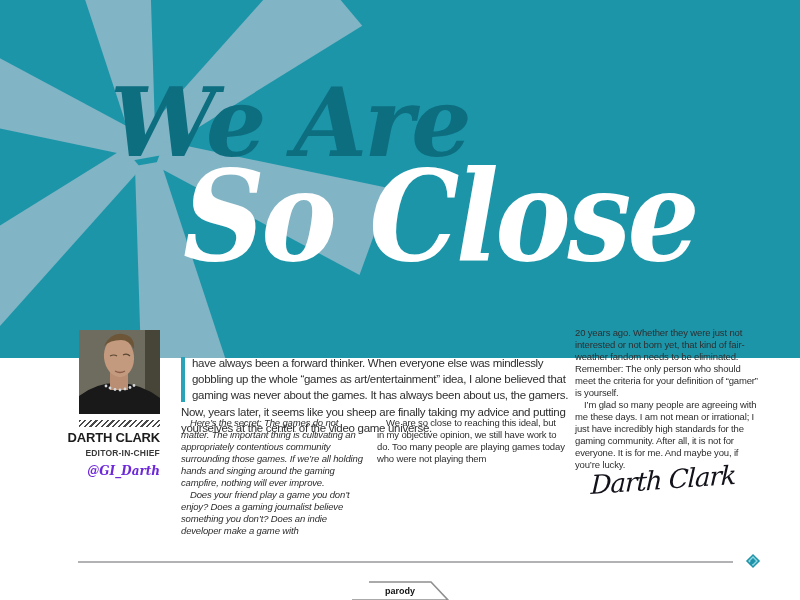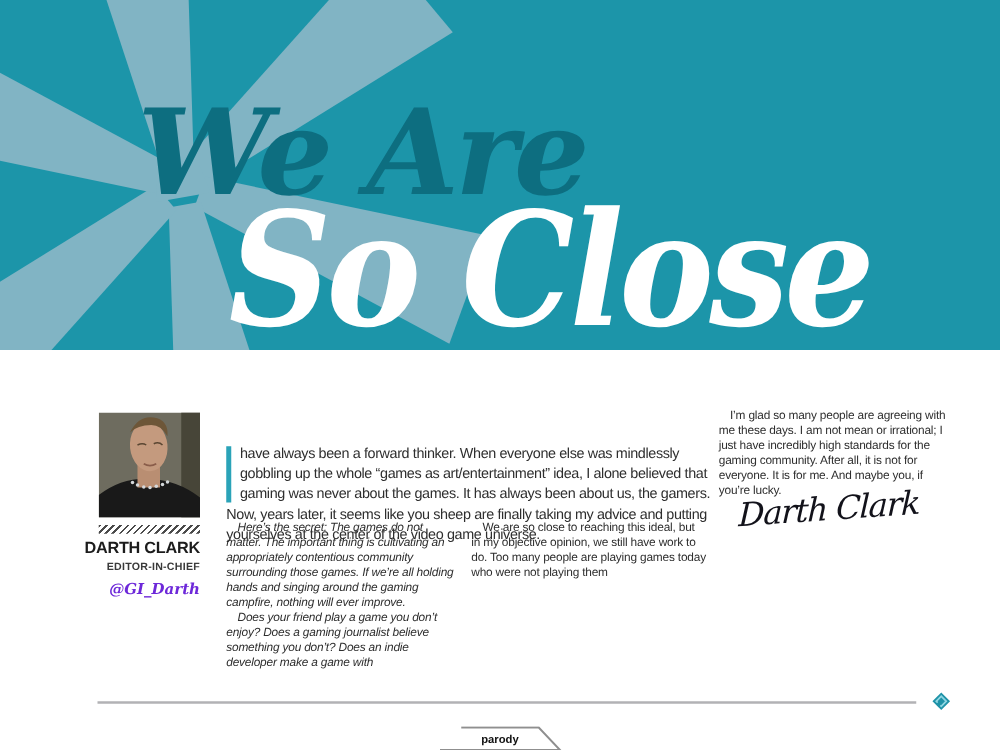--- a/index.html
+++ b/index.html
@@ -3,21 +3,21 @@
 <meta charset="utf-8">
 <style>
   * { margin:0; padding:0; box-sizing:border-box; }
   html,body { background:#e8e8e8; }
   .page {
     position:relative; width:800px; height:600px; background:#ffffff;
     font-family:"Liberation Sans", sans-serif; overflow:hidden; margin:0 auto;
   }
   
   .header {
-    position:absolute; left:0; top:0; width:800px; height:280px;
+    position:absolute; left:0; top:0; width:800px; height:358px;
     background:#1c95a9; overflow:hidden;
   }
   .asterisk-wrap { position:absolute; left:-115px; top:-112px; width:520px; height:520px; }
   .title-line1 {
     position:absolute; left:110px; top:75px;
     font-family:"DejaVu Serif","Liberation Serif",serif;
     font-style:italic; font-weight:bold; font-size:95px; line-height:1;
     color:#0d6e80; letter-spacing:-3px; white-space:nowrap;
   }
   .title-line2 {
@@ -138,20 +138,21 @@
   <div class="col col-1">
     <p class="indent">Here’s the secret: The games do not matter. The important thing is cultivating an appropriately contentious community surrounding those games. If we’re all holding hands and singing around the gaming campfire, nothing will ever improve.</p>
     <p class="indent">Does your friend play a game you don’t enjoy? Does a gaming journalist believe something you don’t? Does an indie developer make a game with</p>
   </div>
 
   <div class="col col-2">
     <p class="indent">We are so close to reaching this ideal, but in my objective opinion, we still have work to do. Too many people are playing games today who were not playing them</p>
   </div>
 
   <div class="col col-3">
+    <p>20 years ago. Whether they were just not interested or not born yet, that kind of fair-weather fandom needs to be eliminated. Remember: The only person who should meet the criteria for your definition of “gamer” is yourself.</p>
     <p class="indent">I’m glad so many people are agreeing with me these days. I am not mean or irrational; I just have incredibly high standards for the gaming community. After all, it is not for everyone. It is for me. And maybe you, if you’re lucky.</p>
     <div class="signature">Darth Clark</div>
   </div>
 
   <div class="rule"></div>
   <div class="diamond">
     <svg width="18" height="18" viewBox="0 0 18 18">
       <rect x="4" y="4" width="10" height="10" fill="#1f93a8" transform="rotate(45 9 9)"></rect>
       <rect x="6.2" y="6.2" width="5.6" height="5.6" fill="none" stroke="#8ed6e2" stroke-width="1.4" transform="rotate(45 9 9)"></rect>
       <rect x="7.8" y="10.6" width="3" height="3" fill="#1f93a8" transform="rotate(45 9 9)"></rect>

